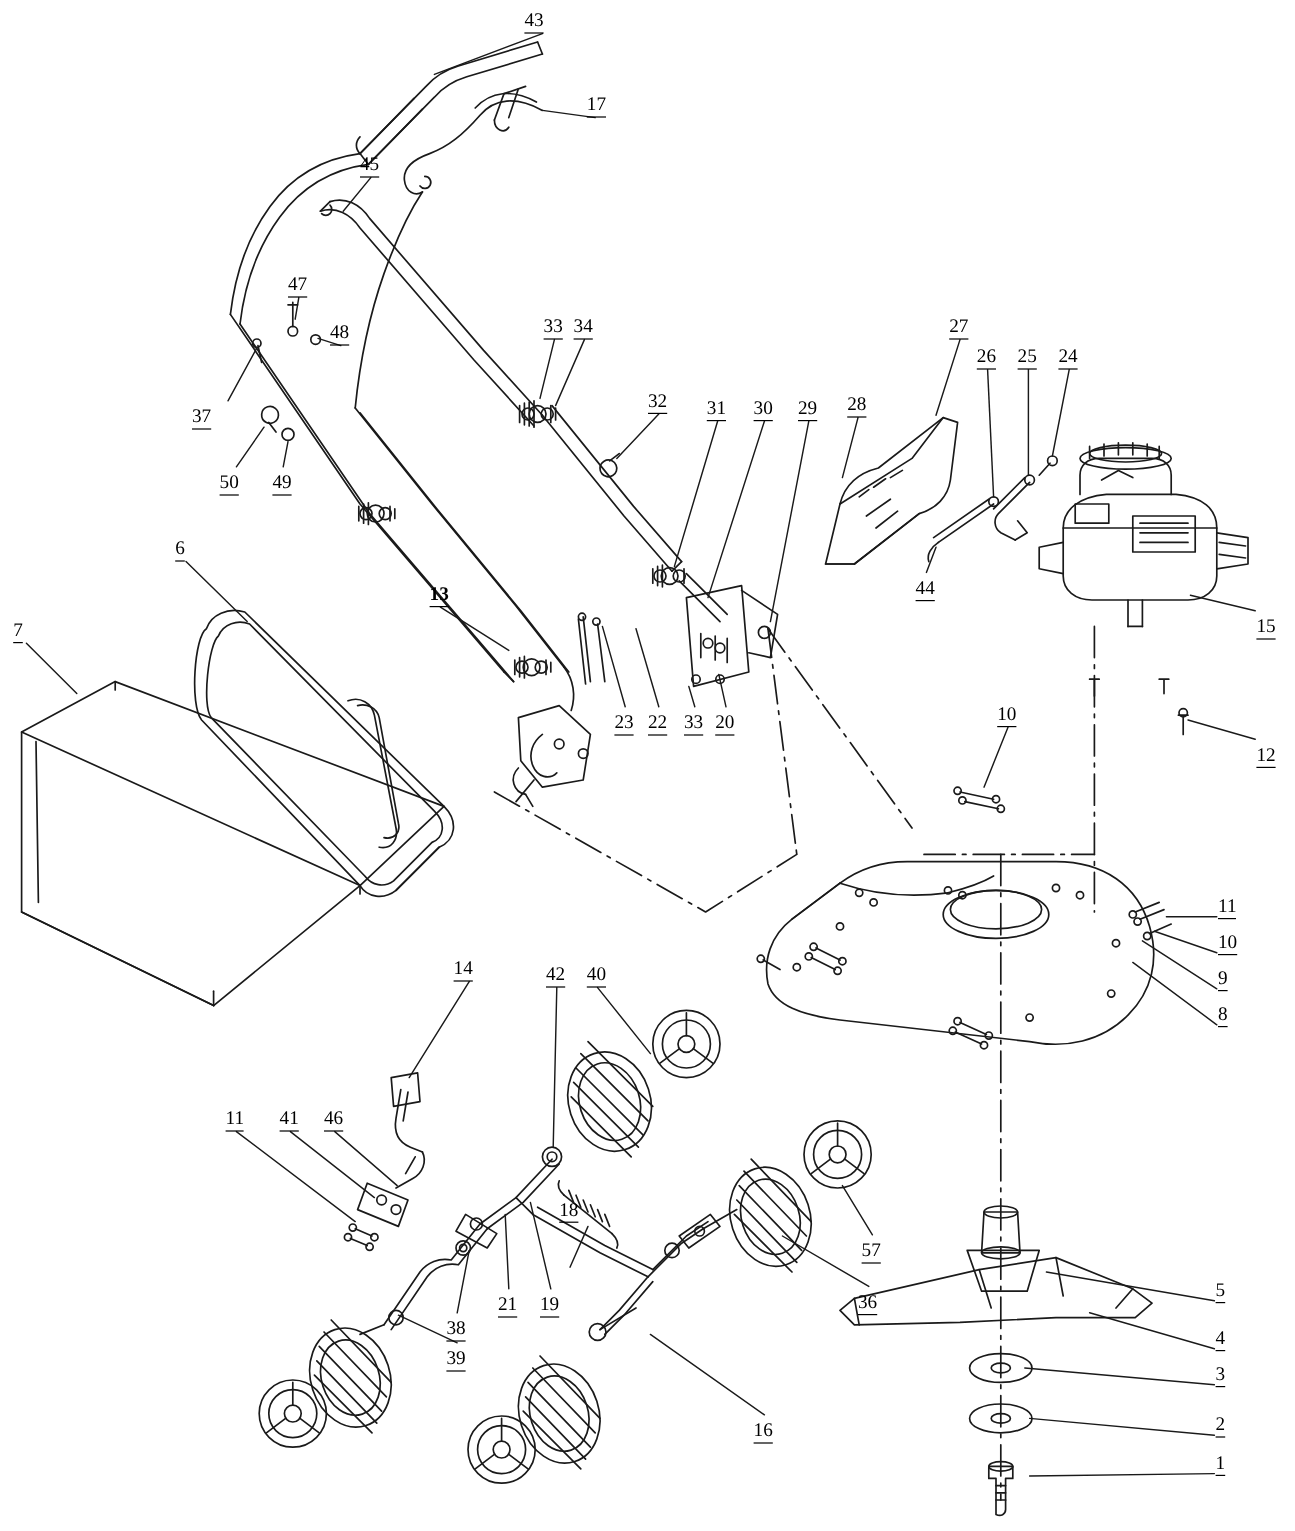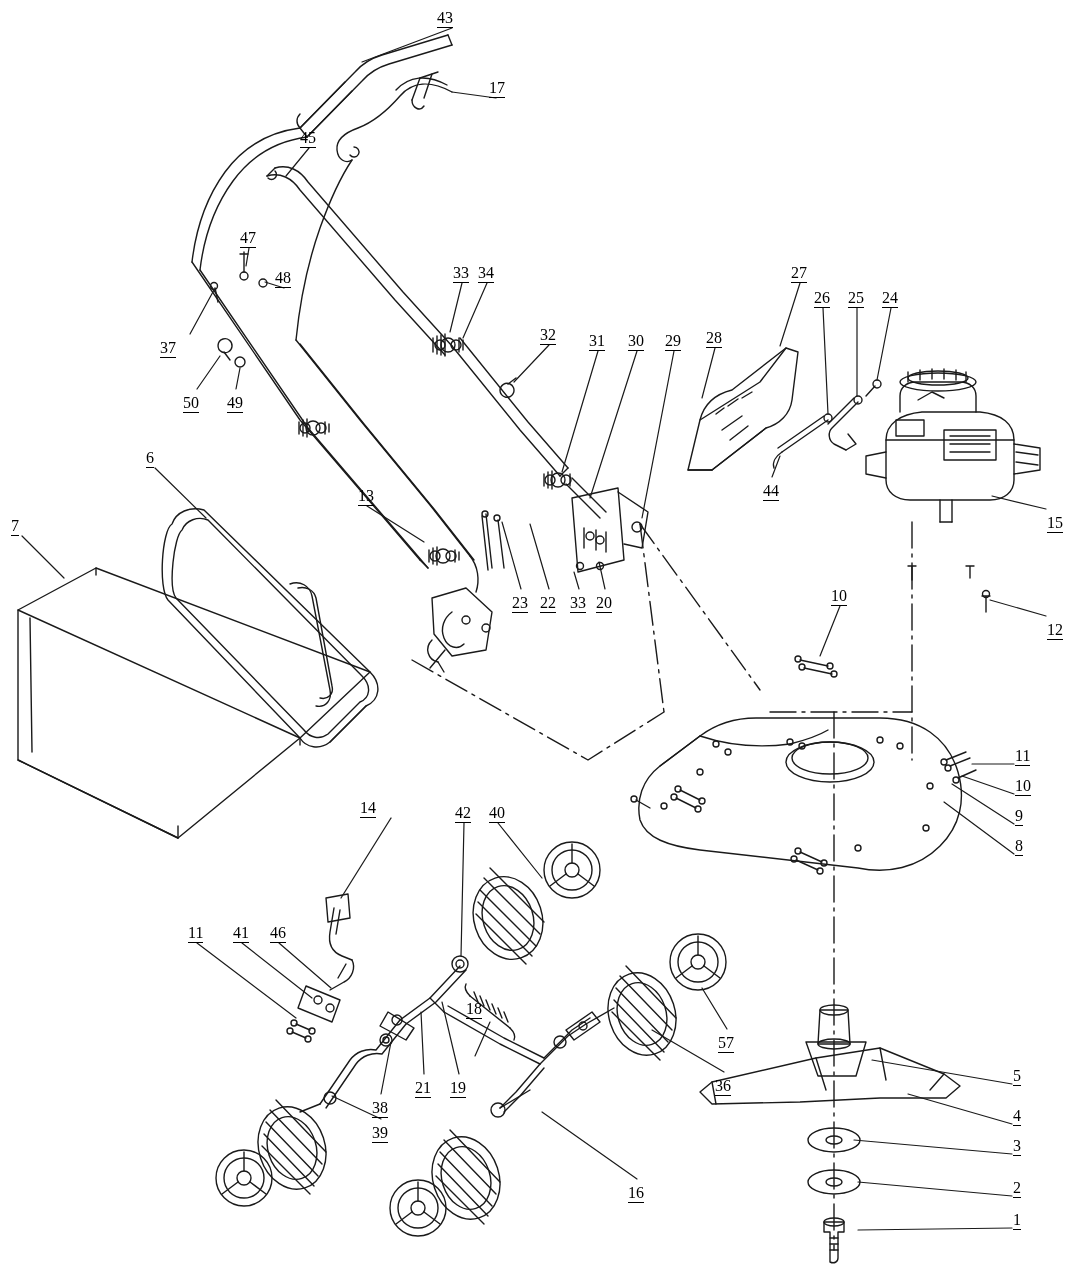--- a/index.html
+++ b/index.html
@@ -506,32 +506,32 @@
       <div class="callout" style="left: 589px; top: 333px; text-align: right;">31</div>
       <div class="callout" style="left: 628px; top: 333px;">30</div>
       <div class="callout" style="left: 665px; top: 333px;">29</div>
       <div class="callout" style="left: 706px; top: 330px;">28</div>
       <div class="callout" style="left: 183px; top: 395px; text-align: center;">50</div>
       <div class="callout" style="left: 227px; top: 395px;">49</div>
       <div class="callout" style="left: 763px; top: 483px;">44</div>
       <div class="callout" style="left: 146px; top: 450px;">6</div>
       <div class="callout" style="left: 1047px; top: 515px;">15</div>
       <div class="callout" style="left: 11px; top: 518px;">7</div>
-      <div class="callout" style="left: 358px; top: 488px;">13</div>
+      <div class="callout" style="left: 358px; top: 488px; font-weight: bold;">13</div>
       <div class="callout" style="left: 1047px; top: 622px;">12</div>
       <div class="callout" style="left: 512px; top: 595px;">23</div>
       <div class="callout" style="left: 540px; top: 595px;">22</div>
       <div class="callout" style="left: 570px; top: 595px;">33</div>
       <div class="callout" style="left: 596px; top: 595px;">20</div>
       <div class="callout" style="left: 831px; top: 588px;">10</div>
       <div class="callout" style="left: 1015px; top: 748px;">11</div>
       <div class="callout" style="left: 1015px; top: 778px;">10</div>
       <div class="callout" style="left: 1015px; top: 808px;">9</div>
       <div class="callout" style="left: 1015px; top: 838px;">8</div>
-      <div class="callout" style="left: 360px; top: 800px; text-align: right;">14</div>
+      <div class="callout" style="left: 378px; top: 800px; text-align: right;">14</div>
       <div class="callout" style="left: 455px; top: 805px;">42</div>
       <div class="callout" style="left: 489px; top: 805px;">40</div>
       <div class="callout" style="left: 188px; top: 925px;">11</div>
       <div class="callout" style="left: 233px; top: 925px;">41</div>
       <div class="callout" style="left: 270px; top: 925px;">46</div>
       <div class="callout" style="left: 718px; top: 1035px;">57</div>
       <div class="callout" style="left: 715px; top: 1078px;">36</div>
       <div class="callout" style="left: 466px; top: 1001px;">18</div>
       <div class="callout" style="left: 415px; top: 1080px;">21</div>
       <div class="callout" style="left: 450px; top: 1080px;">19</div>

